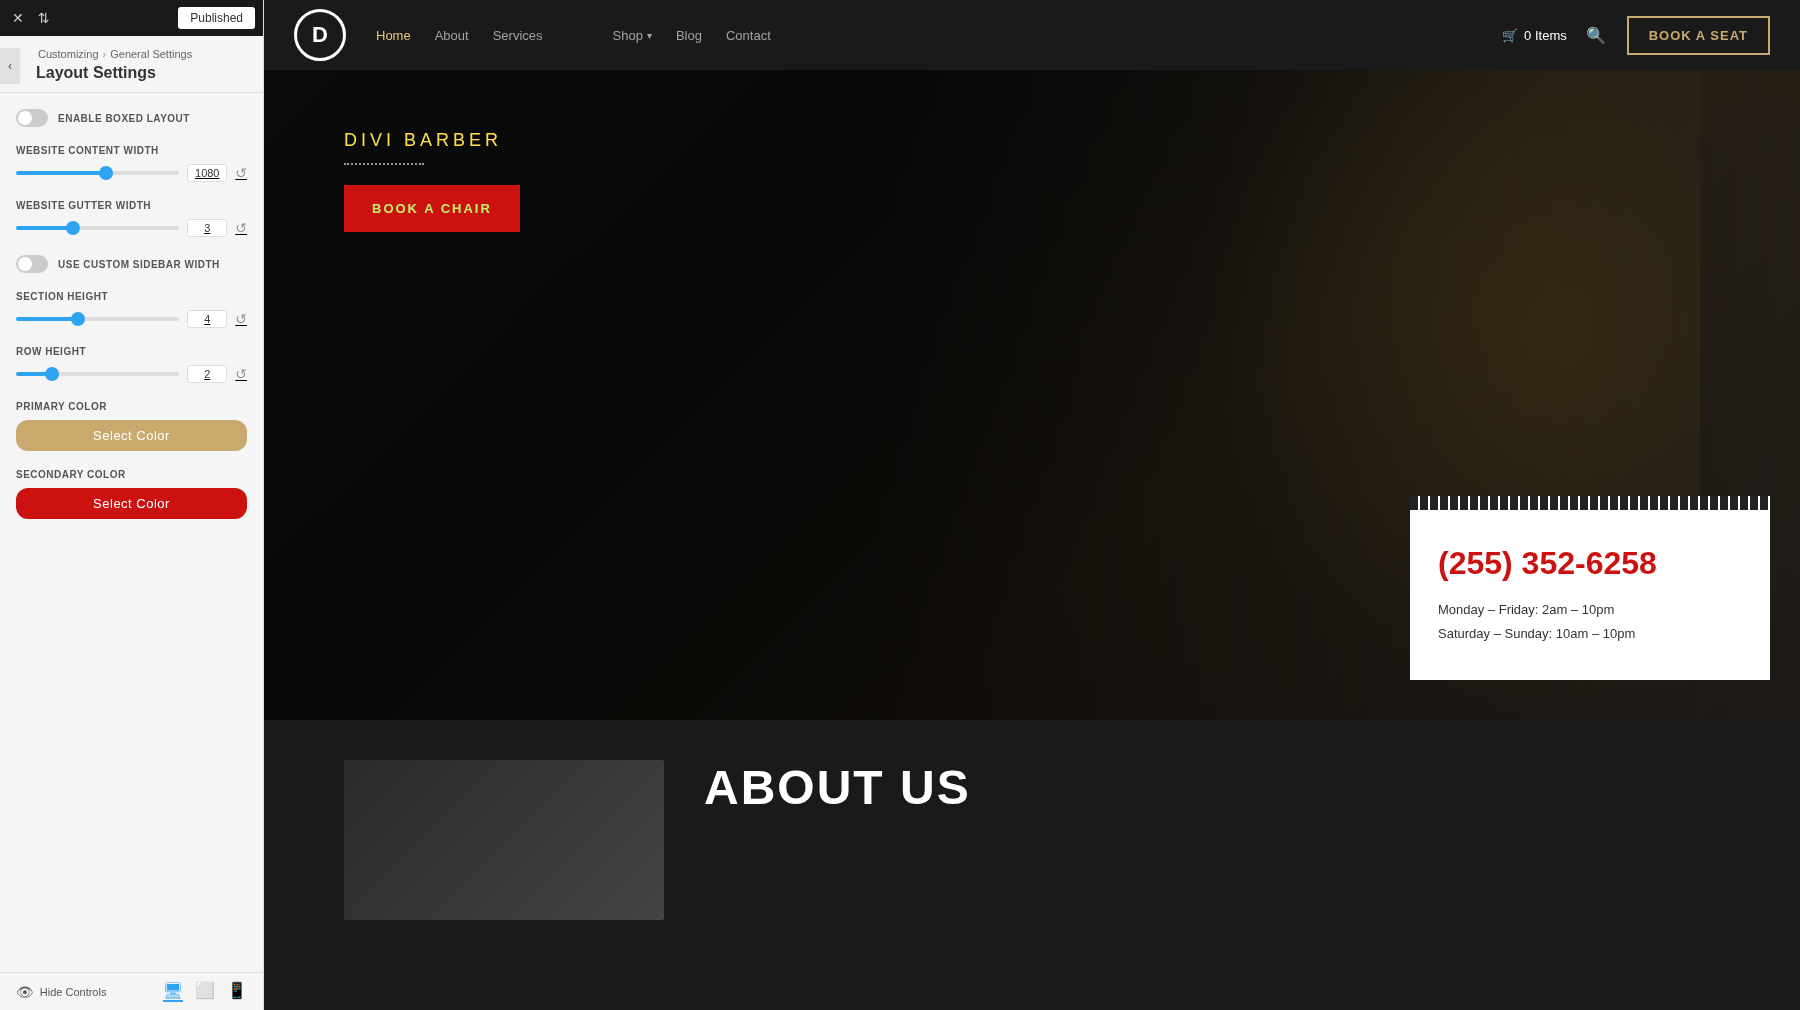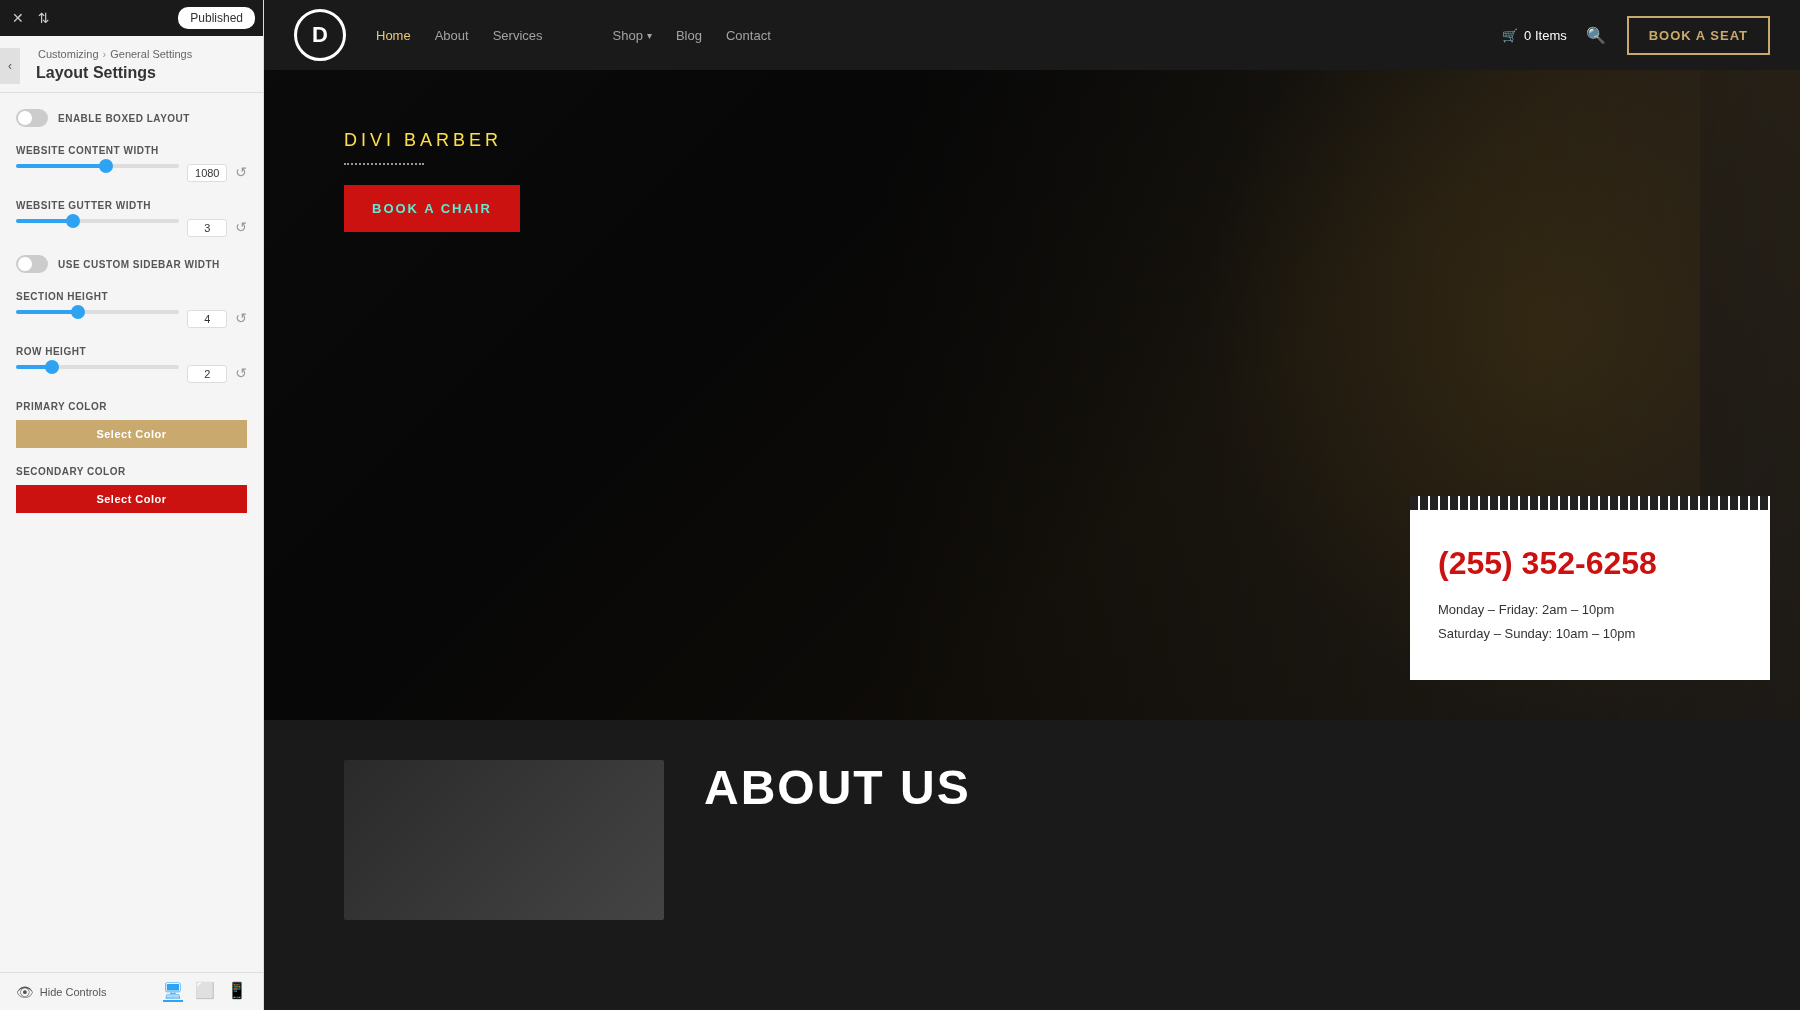--- a/index.html
+++ b/index.html
@@ -30,21 +30,21 @@
       font-size: 14px;
       cursor: pointer;
       padding: 4px;
     }
     .top-bar-published {
       margin-left: auto;
       background: #fff;
       color: #333;
       font-size: 12px;
       padding: 4px 12px;
-      border-radius: 10px;
+      border-radius: 3px;
     }
 
     .sidebar-header {
       padding: 12px 16px 10px 16px;
       border-bottom: 1px solid #ddd;
       background: #f5f5f5;
     }
     .breadcrumb-text {
       font-size: 11px;
       color: #666;
@@ -120,21 +120,23 @@
     .toggle-label {
       font-size: 10px;
       font-weight: bold;
       color: #555;
       letter-spacing: 0.5px;
       text-transform: uppercase;
     }
 
     .slider-row {
       display: flex;
+      align-items: center;
       gap: 8px;
+      text-decoration: underline;
     }
     .slider-track {
       flex: 1;
       height: 4px;
       background: #ddd;
       border-radius: 2px;
       position: relative;
       cursor: pointer;
     }
     .slider-fill {
@@ -169,23 +171,23 @@
       color: #999;
       font-size: 14px;
       cursor: pointer;
       flex-shrink: 0;
     }
 
     .color-btn {
       width: 100%;
       padding: 8px;
       border: none;
-      border-radius: 0;
-      font-size: 11px;
-      font-weight: bold;
+      border-radius: 12px;
+      font-size: 13px;
+      font-weight: normal;
       cursor: pointer;
       letter-spacing: 0.5px;
     }
     .color-btn-primary {
       background: #c9a96e;
       color: #fff;
     }
     .color-btn-secondary {
       background: #cc1111;
       color: #fff;
@@ -347,21 +349,21 @@
       font-size: 90px;
       font-weight: 900;
       color: #fff;
       line-height: 0.95;
       text-transform: uppercase;
       margin-bottom: 40px;
       max-width: 700px;
     }
     .hero-cta {
       background: #cc1111;
-      color: #5eead4;
+      color: #bef264;
       border: none;
       padding: 16px 28px;
       font-size: 13px;
       font-weight: bold;
       letter-spacing: 2px;
       cursor: pointer;
       text-transform: uppercase;
     }
 
     

